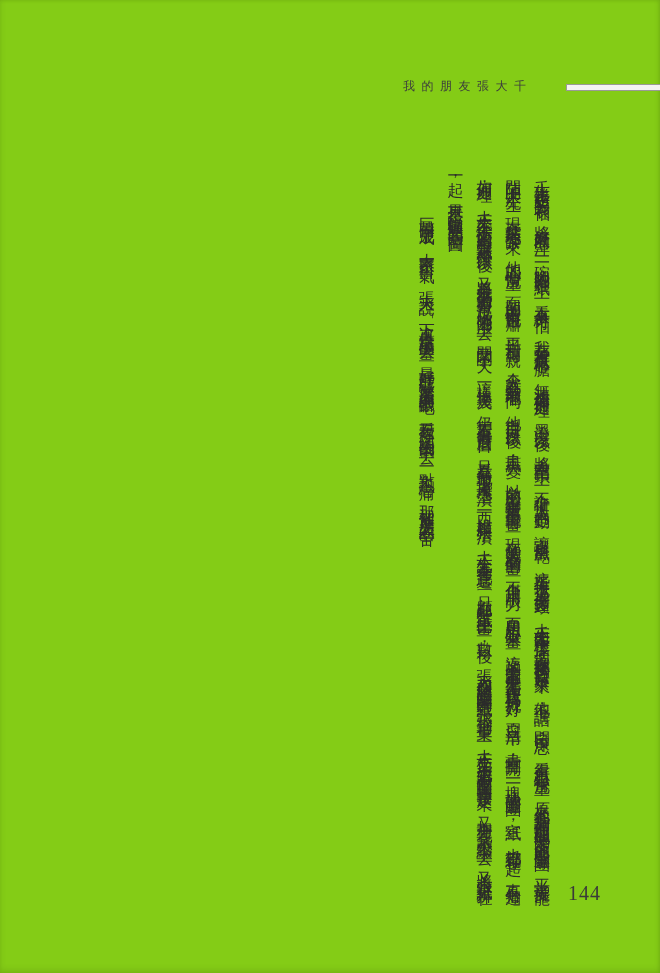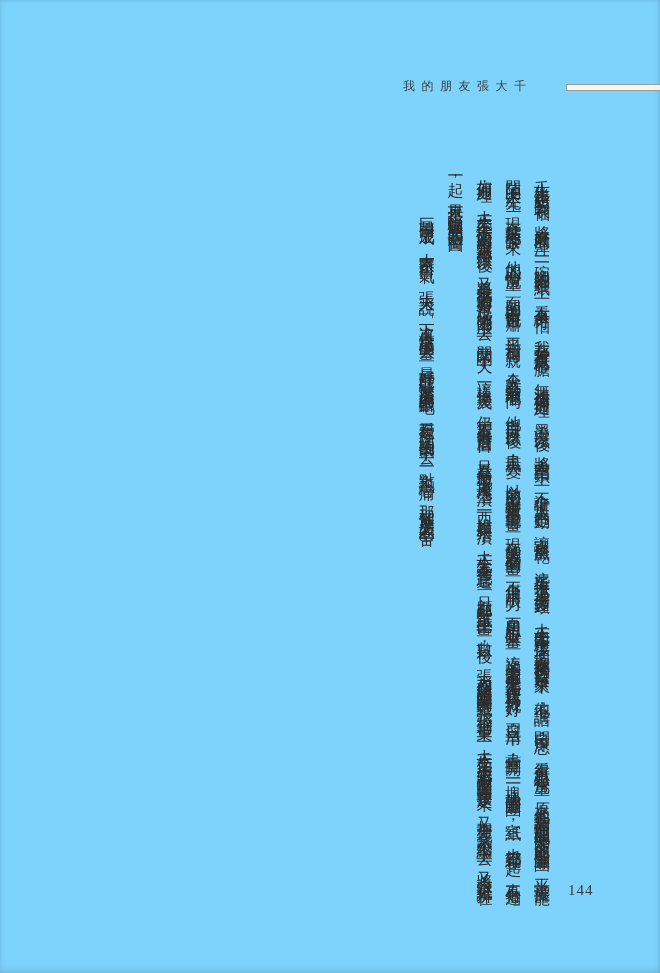--- a/index.html
+++ b/index.html
@@ -7,21 +7,21 @@
     width: 660px;
     height: 973px;
     position: relative;
     background: #fdfdfb;
     overflow: hidden;
     font-family: "Liberation Serif", serif;
   }
   .page {
     position: absolute;
     inset: 0;
-    background: #7dd3fc;
+    background: #84cc16;
     box-shadow: inset 0 -3px 6px rgba(0,0,0,0.10), inset 0 2px 3px rgba(0,0,0,0.04), inset -2px 0 3px rgba(0,0,0,0.04);
   }
   
   .running-head {
     position: absolute;
     top: 78px;
     left: 403px;
     font-size: 12px;
     letter-spacing: 6.5px;
     color: #3d3d3d;
@@ -53,21 +53,21 @@
     color: #2b2b2b;
     line-break: anywhere;
     word-break: break-all;
   }
   .para { margin: 0; }
   .para.indent { text-indent: 37.5px; }
   .page-number {
     position: absolute;
     top: 882px;
     left: 568px;
-    font-size: 15px;
+    font-size: 20px;
     letter-spacing: 1px;
     color: #3a3a3a;
     font-family: "Liberation Serif", serif;
   }
 </style>
 </head>
 <body>
 
 <div class="page">
 

